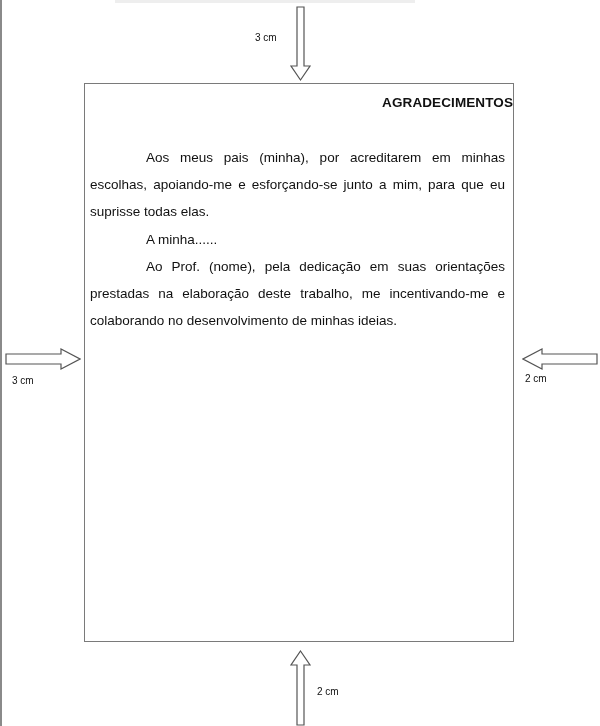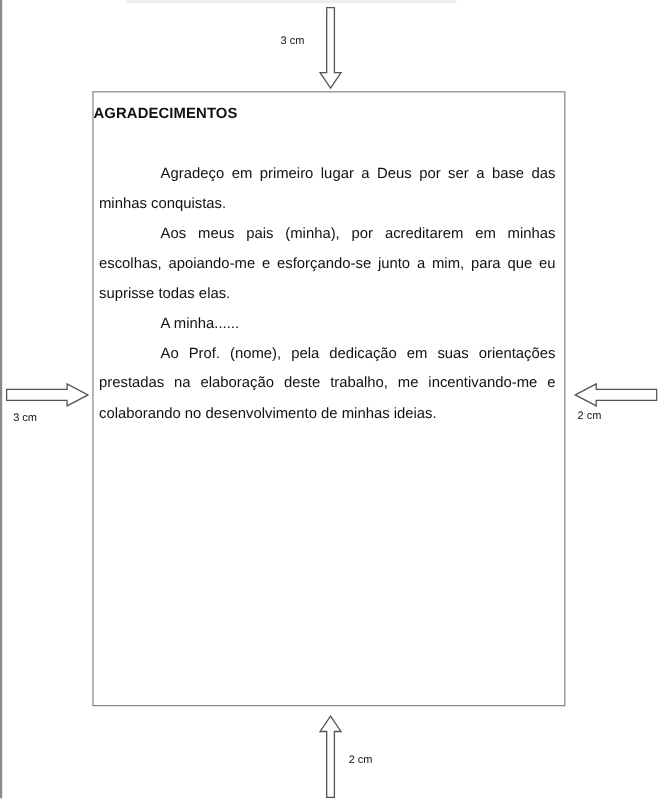--- a/index.html
+++ b/index.html
@@ -1,20 +1,20 @@
 <!DOCTYPE html>
 <html><head>
 <meta charset="utf-8">
 <style>
   html, body { margin:0; padding:0; }
   body { width:600px; height:726px; background:#fff; position:relative; overflow:hidden; font-family:"Liberation Sans", sans-serif; color:#111; }
   .outer-left { position:absolute; left:0; top:0; width:2px; height:726px; background:#8a8a8a; }
   .top-ghost { position:absolute; left:115px; top:0; width:300px; height:3px; background:#eee; }
   .page { position:absolute; left:84px; top:83px; width:430px; height:559px; border:1.5px solid #7a7a7a; box-sizing:border-box; background:#fff; }
-  .title { position:absolute; left:0; right:0; top:11px; text-align:left; font-weight:bold; font-size:13.5px; letter-spacing:0.1px; }
+  .title { position:absolute; left:0; right:0; top:11px; text-align:right; font-weight:bold; font-size:13.5px; letter-spacing:0.1px; }
   .body { position:absolute; left:5px; right:8px; top:60px; font-size:13.5px; line-height:27.2px; text-align:justify; }
   .body p { margin:0; }
   .indent { text-indent:56px; }
   .lbl { position:absolute; font-weight:normal; font-size:10px; }
   svg { position:absolute; }
 </style>
 </head>
 <body>
 
 <div class="outer-left"></div>
@@ -36,18 +36,17 @@
 <div class="lbl" style="left:525px;top:373px;">2 cm</div>
 
 <svg style="left:289px;top:650px;" width="24" height="76" viewBox="0 0 24 76">
   <path d="M11.5,1 L21,15 L15,15 L15,75 L8,75 L8,15 L2,15 Z" fill="#fff" stroke="#555" stroke-width="1.2"></path>
 </svg>
 <div class="lbl" style="left:317px;top:686px;">2 cm</div>
 
 <div class="page">
   <div class="title">AGRADECIMENTOS</div>
   <div class="body">
-    <p class="indent">Agradeço em primeiro lugar a Deus por ser a base das minhas conquistas.</p>
     <p class="indent">Aos meus pais (minha), por acreditarem em minhas escolhas, apoiando-me e esforçando-se junto a mim, para que eu suprisse todas elas.</p>
     <p class="indent">A minha......</p>
     <p class="indent">Ao Prof. (nome), pela dedicação em suas orientações prestadas na elaboração deste trabalho, me incentivando-me e colaborando no desenvolvimento de minhas ideias.</p>
   </div>
 </div>
 
 </body></html>

